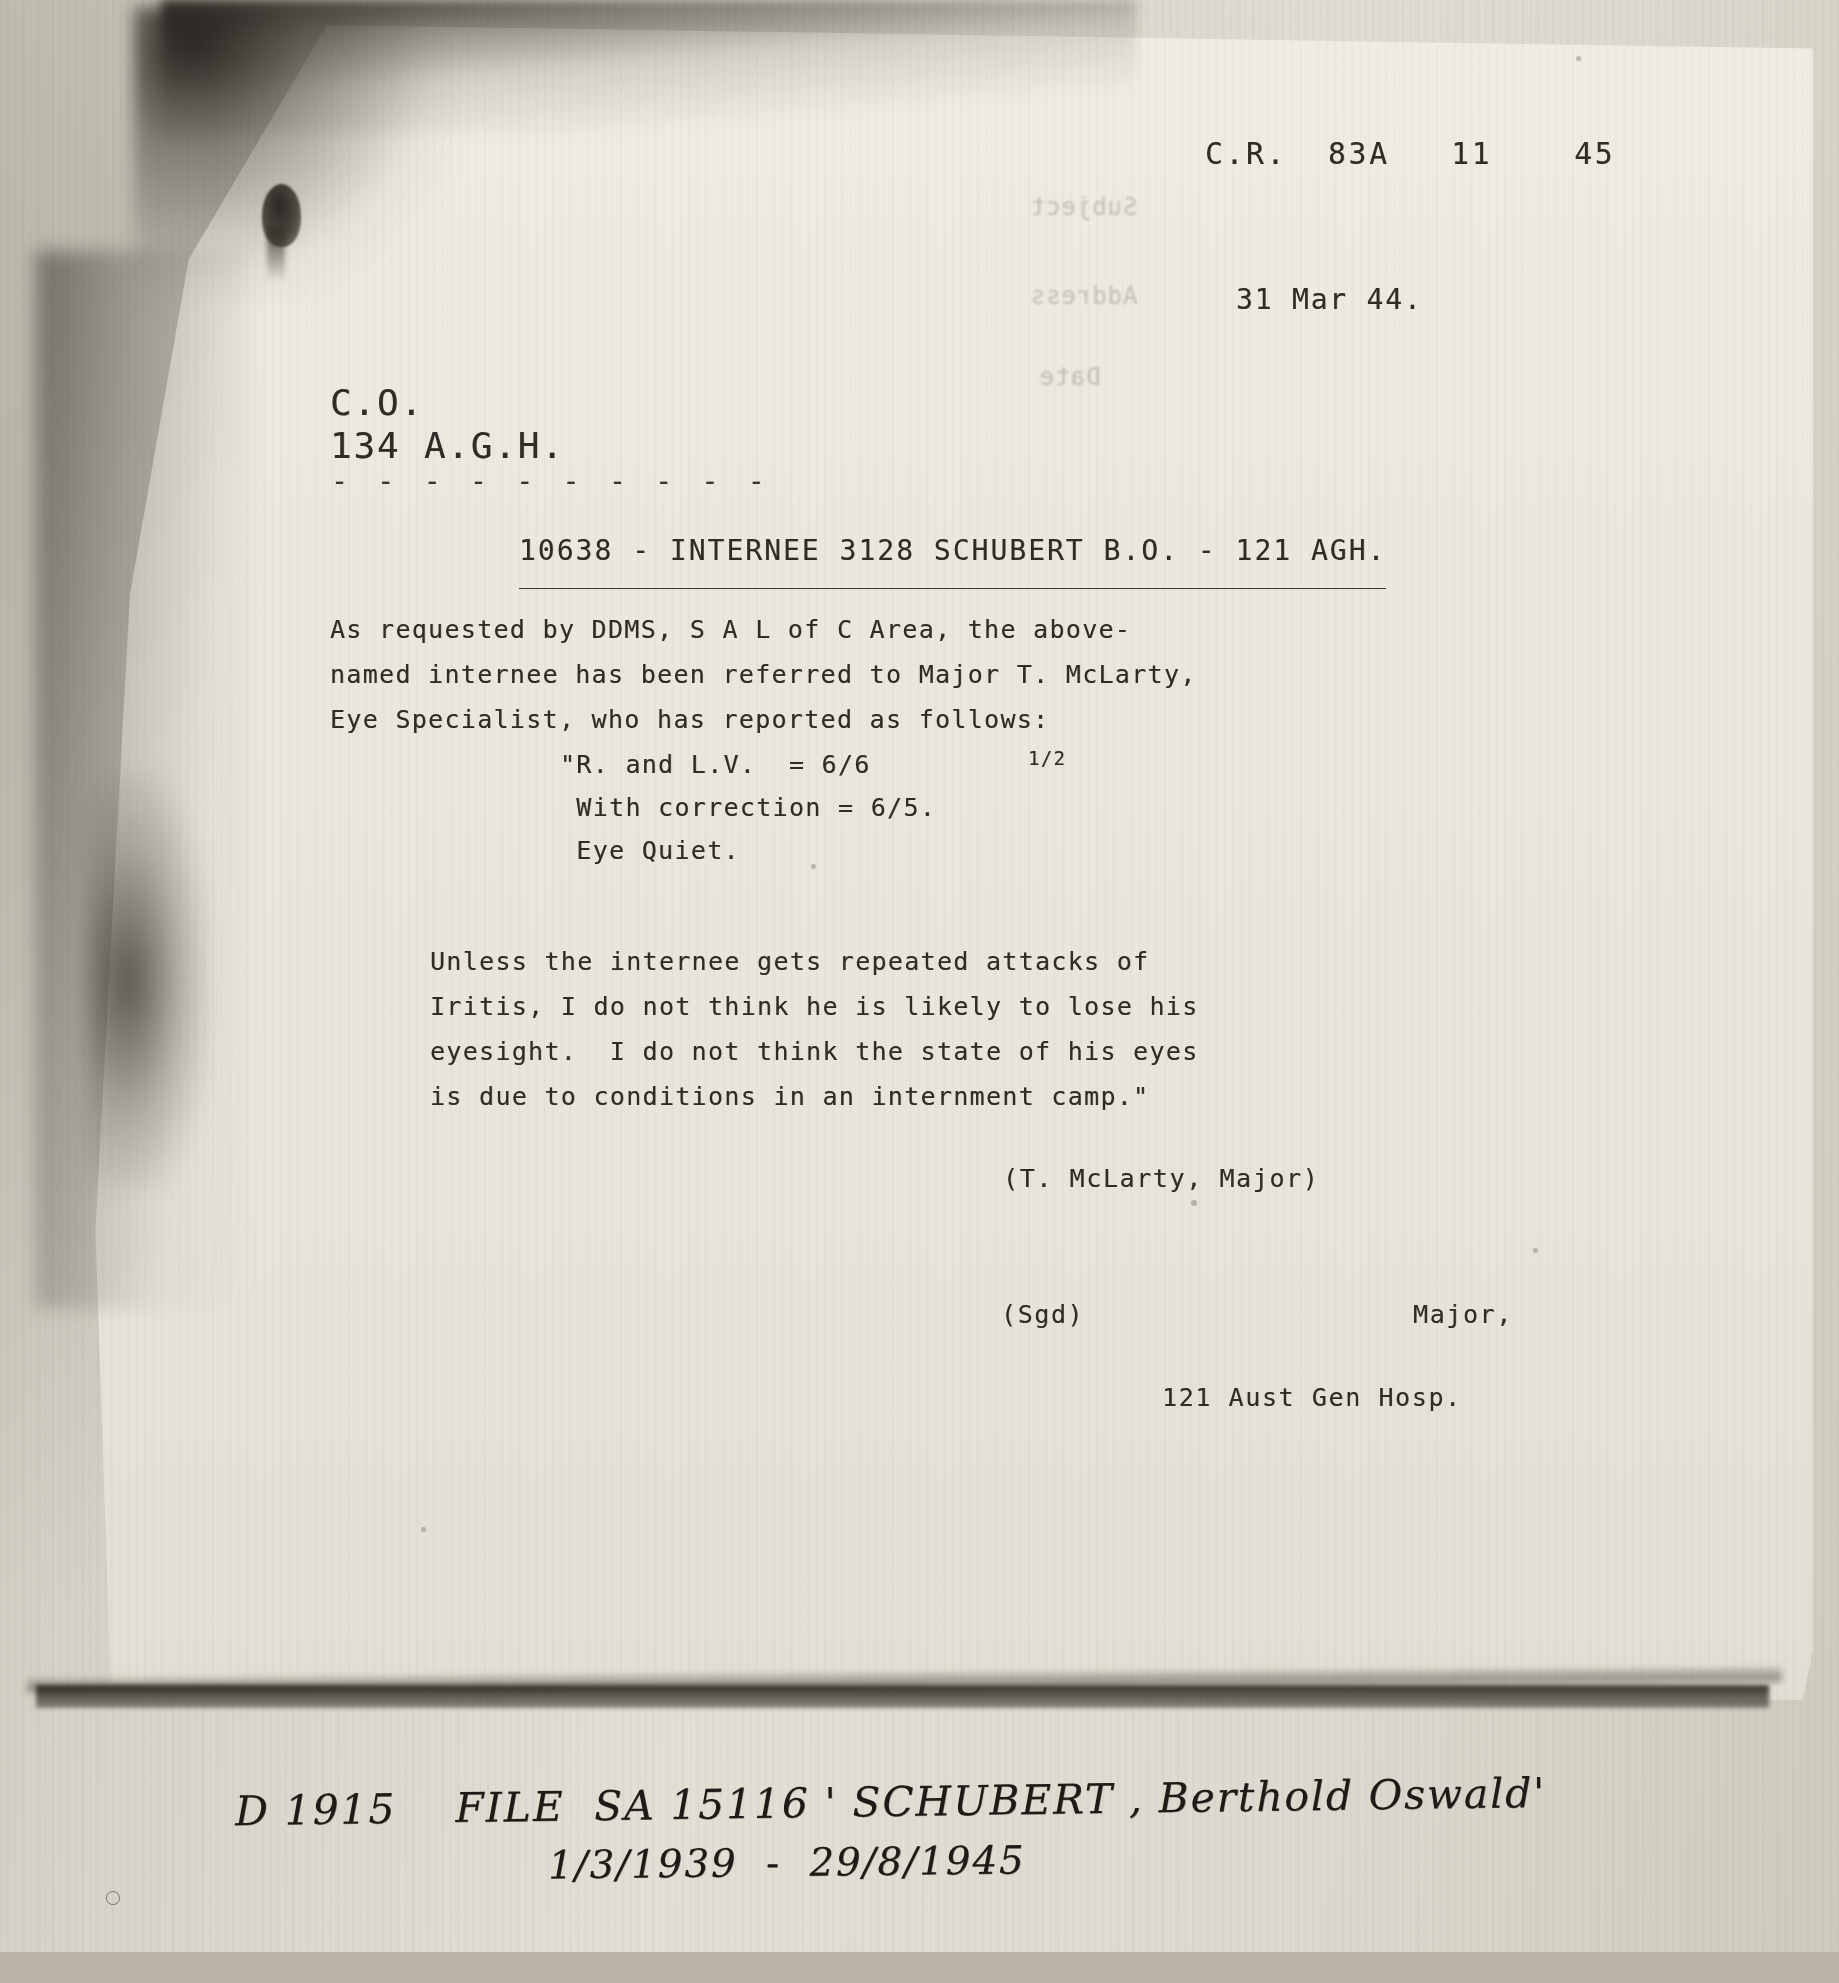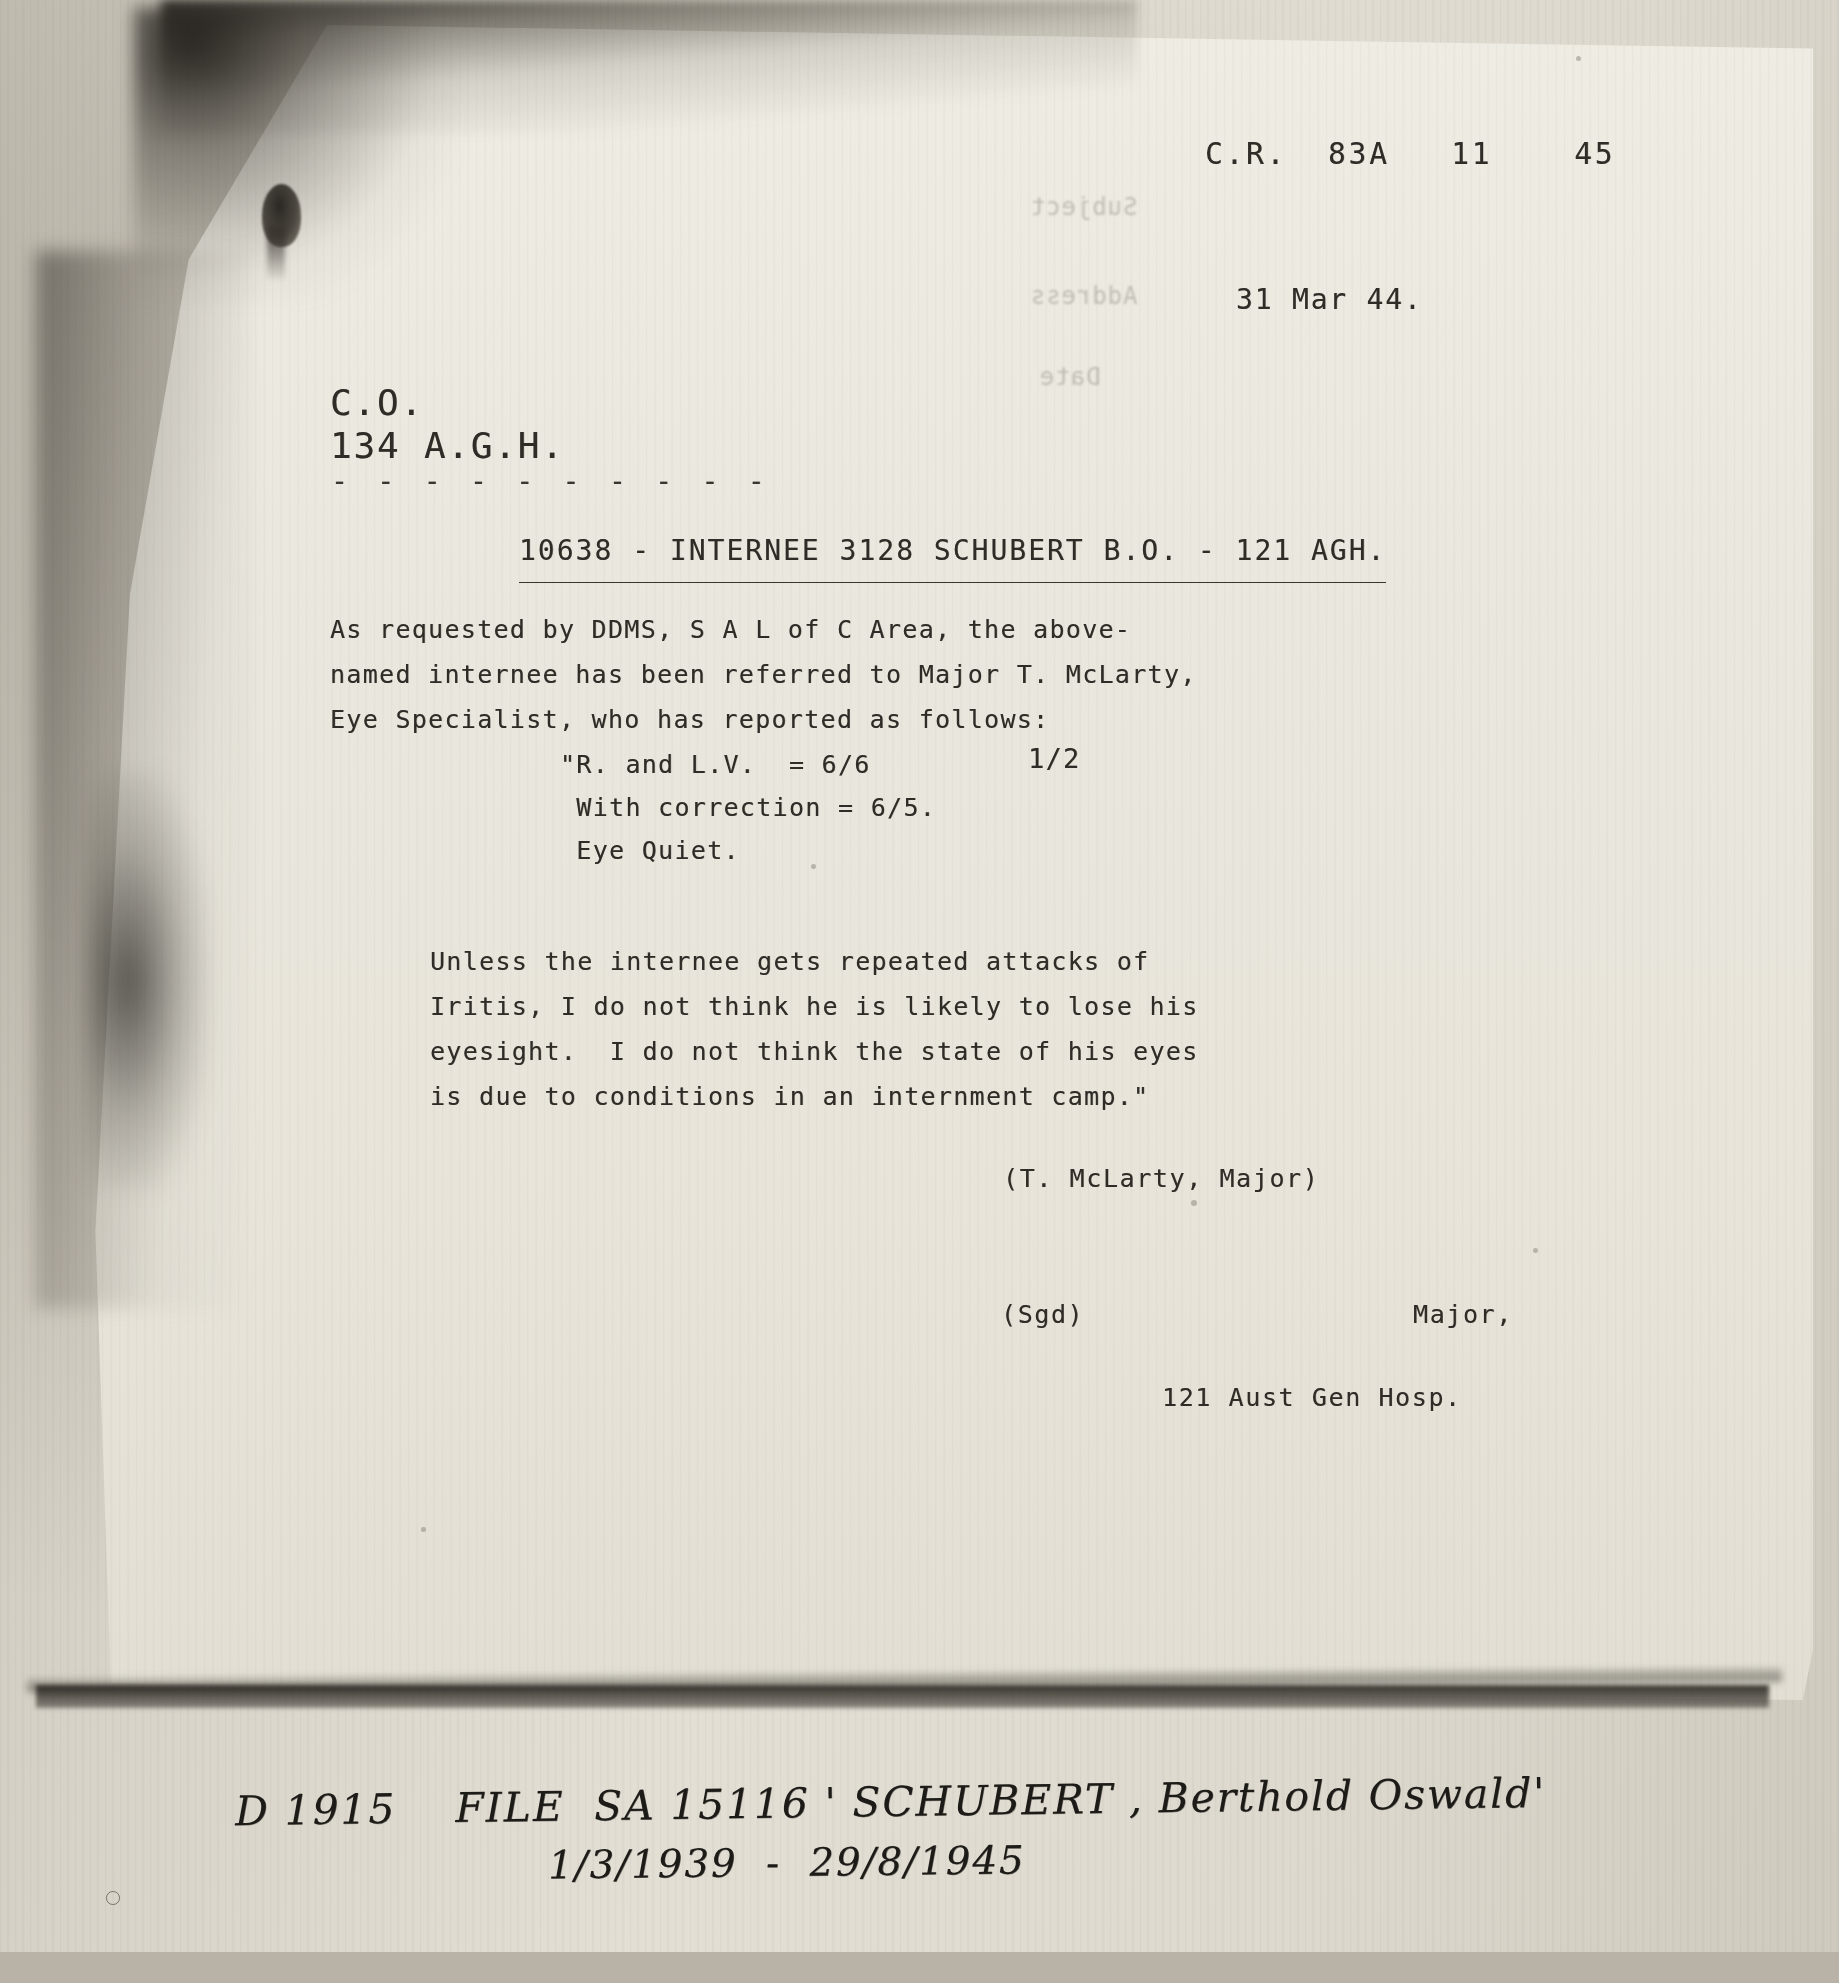--- a/index.html
+++ b/index.html
@@ -181,33 +181,33 @@
     left: 331px; top: 461px;
     font-size: 28px;
     letter-spacing: 6.3px;
     color: #3a352e;
   }
   .t-subject {
     left: 519px; top: 530px;
     font-size: 28px;
     letter-spacing: 2px;
     border-bottom: 1.8px solid #3a352e;
-    padding-bottom: 11px;
+    padding-bottom: 17px;
   }
   .t-para1 {
     left: 330px; top: 607px;
     line-height: 45px;
   }
   .t-quote {
     left: 560px; top: 743px;
     line-height: 43px;
   }
   .t-frac {
     left: 1028px; top: 738px;
-    font-size: 27px;
+    font-size: 19px;
   }
   .t-para2 {
     left: 430px; top: 939px;
     line-height: 45px;
   }
   .t-signature {
     left: 1003px; top: 1158px;
     letter-spacing: 1.6px;
   }
   .t-sgd {

